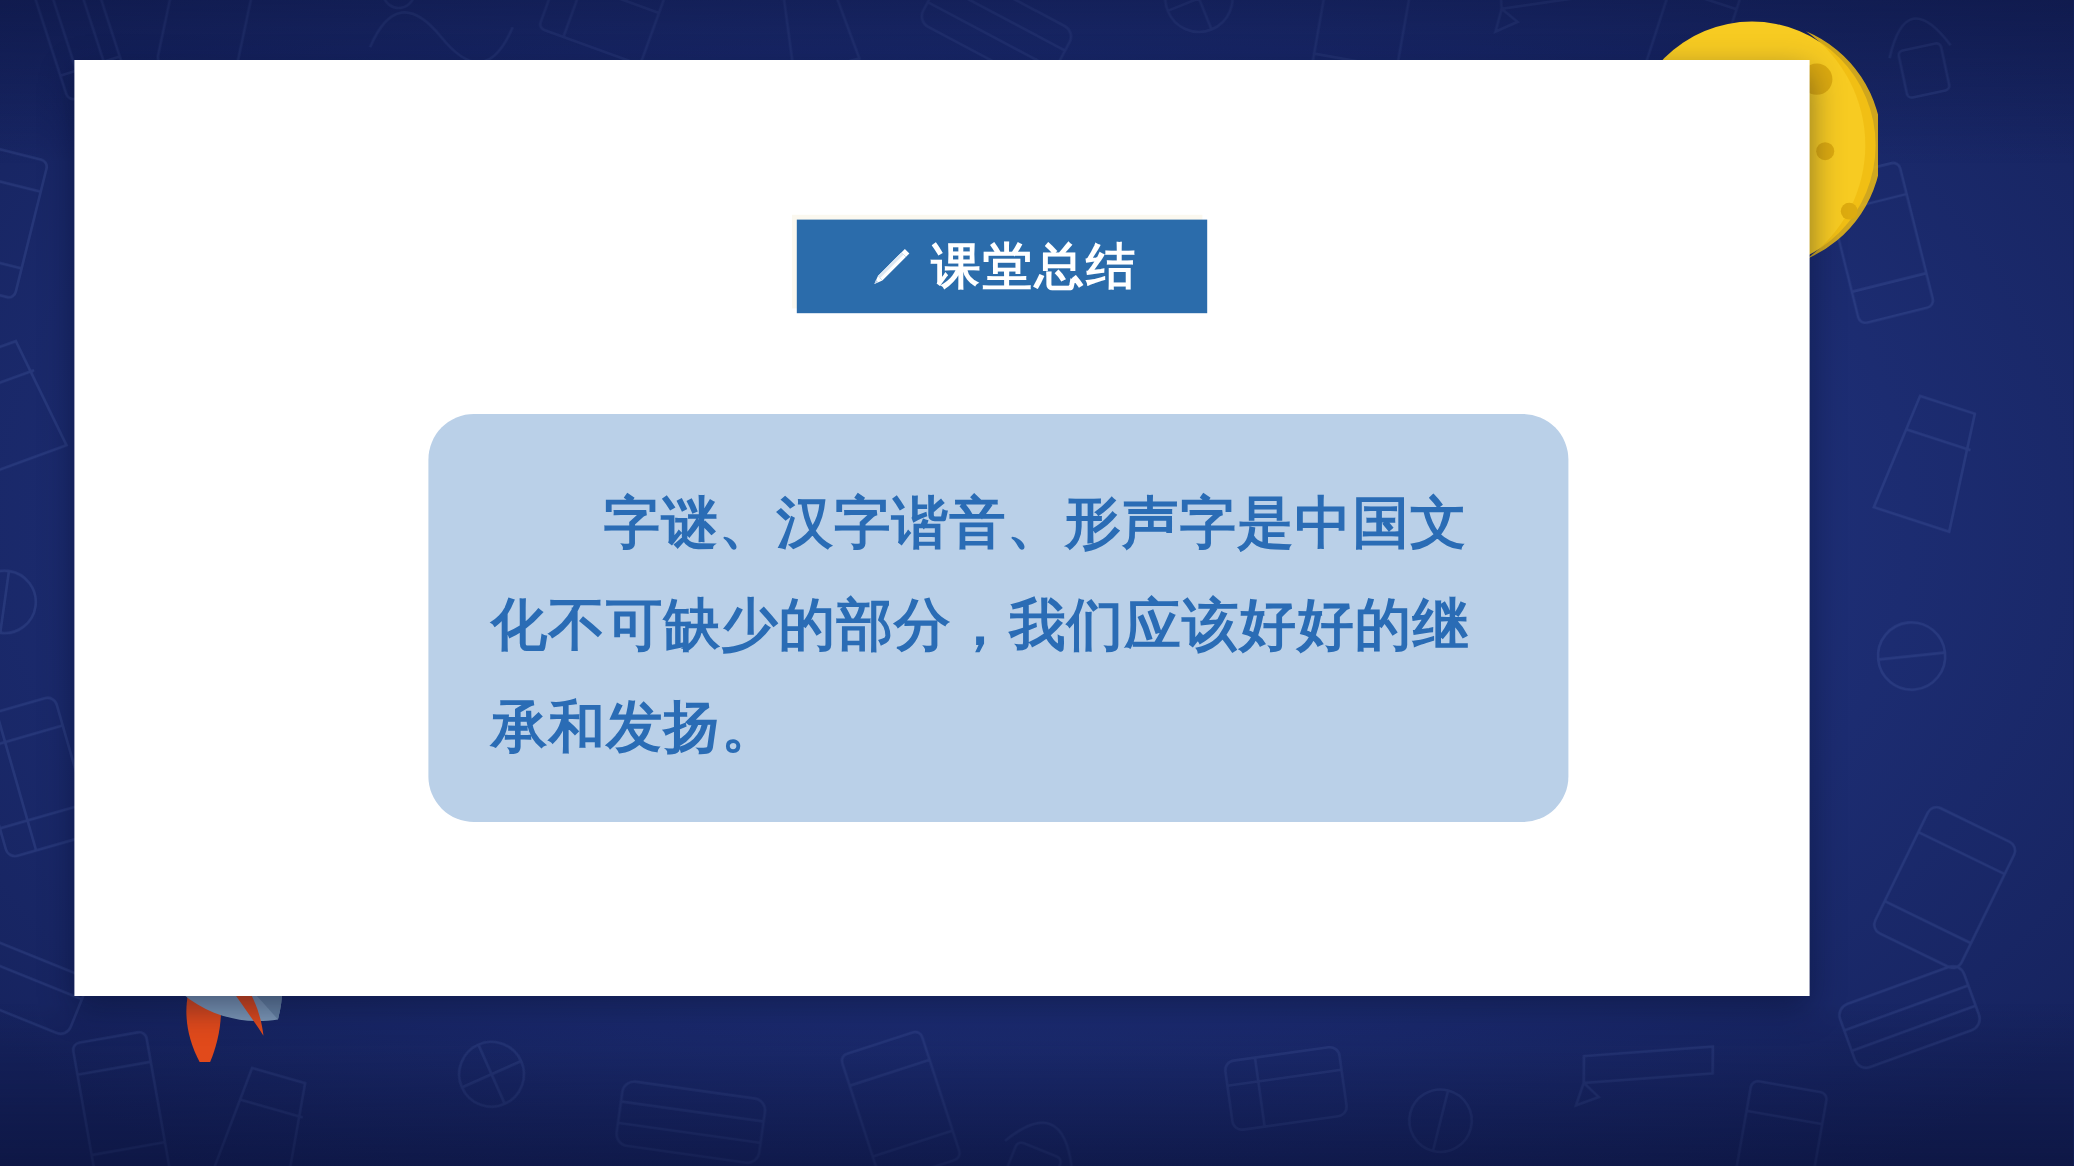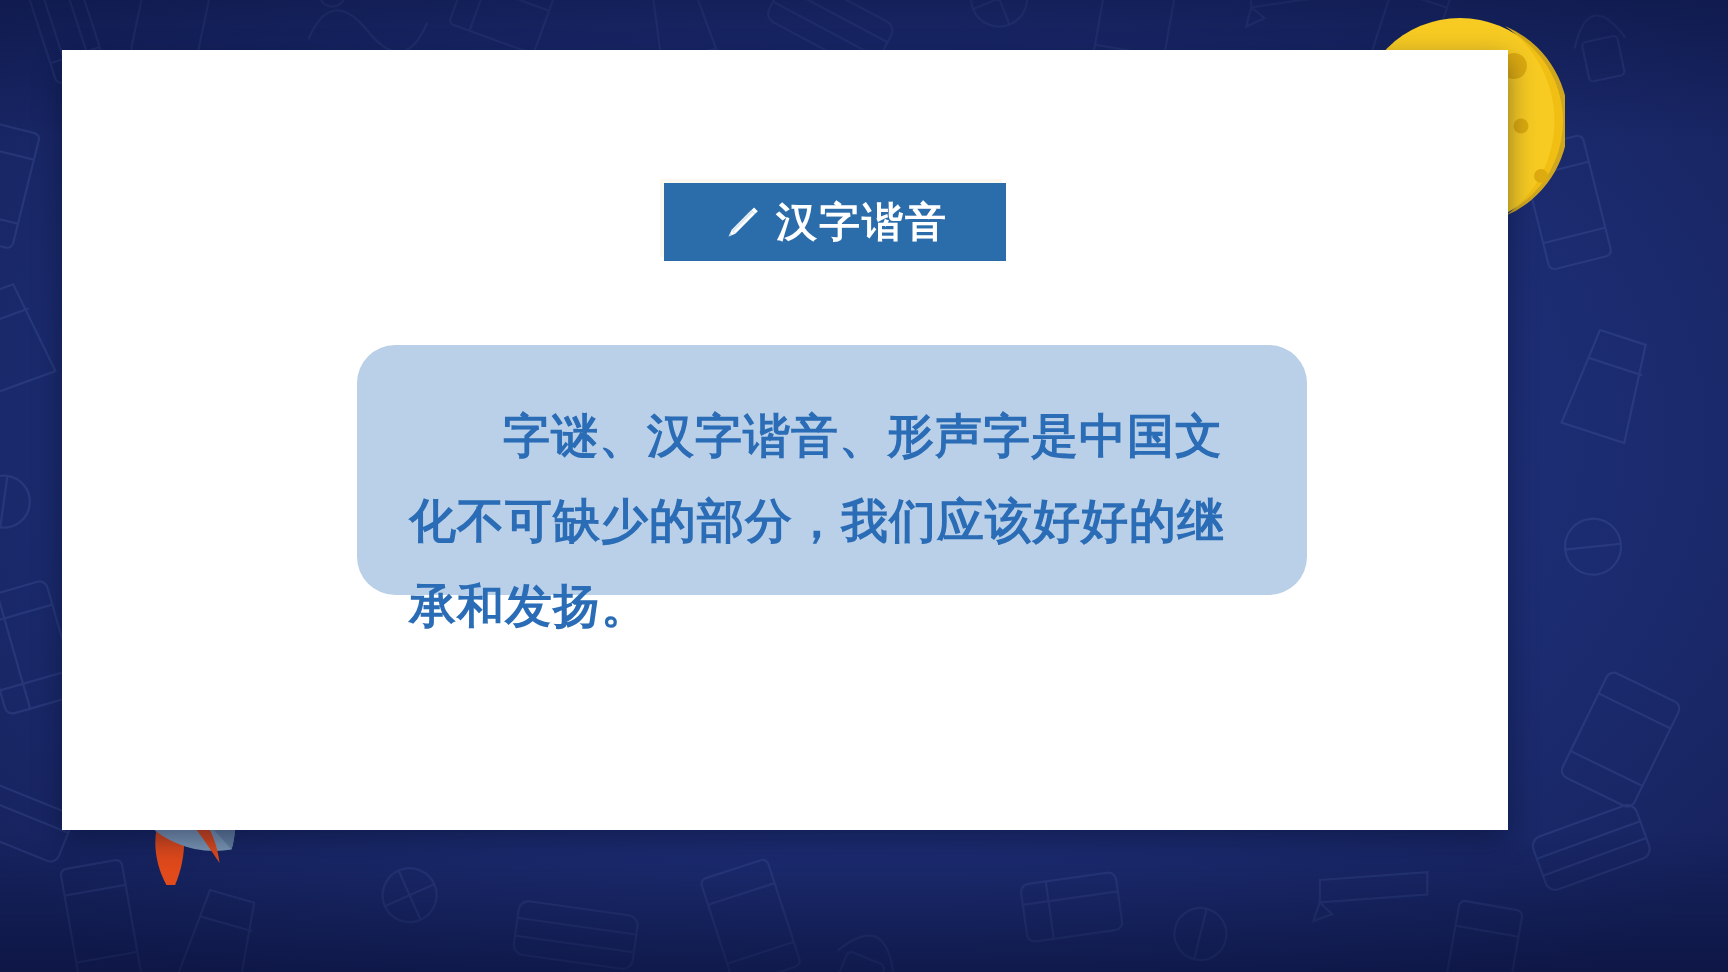--- a/index.html
+++ b/index.html
@@ -98,21 +98,21 @@
     line-height: 1;
     white-space: nowrap;
   }
 
   
   .body-box {
     position: absolute;
     left: 295px;
     top: 295px;
     width: 950px;
-    height: 250px;
+    height: 340px;
     background: #bad0e8;
     border-radius: 38px;
     box-sizing: border-box;
     padding: 48px 37px 40px 52px;
   }
   .body-text {
     color: #2a6cb5;
     font-size: 47px;
     font-weight: bold;
     line-height: 85px;
@@ -314,21 +314,21 @@
     <div class="title-banner">
       <svg class="pencil-icon" viewBox="0 0 48 48" aria-hidden="true">
         <g transform="rotate(0 24 24)">
           <path d="M38.5 6.5 L43 11 L39.5 14.5 L35 10 Z" fill="#ffffff"></path>
           <path d="M35 10 L39.5 14.5 L16 38 L11.5 33.5 Z" fill="#ffffff"></path>
           <path d="M35 10 L37.2 12.2 L13.7 35.7 L11.5 33.5 Z" fill="#dce7f2"></path>
           <path d="M11.5 33.5 L16 38 L8 41.5 Z" fill="#ffffff"></path>
           <path d="M9.6 37.4 L11.6 39.4 L8 41.5 Z" fill="#b9cfe8"></path>
         </g>
       </svg>
-      <span class="title-text">汉字谐音</span>
+      <span class="title-text">课堂总结</span>
     </div>
 
     <div class="body-box">
       <p class="body-text">字谜、汉字谐音、形声字是中国文化不可缺少的部分，我们应该好好的继承和发扬。</p>
     </div>
 
   </div>
 
 </div>
 

